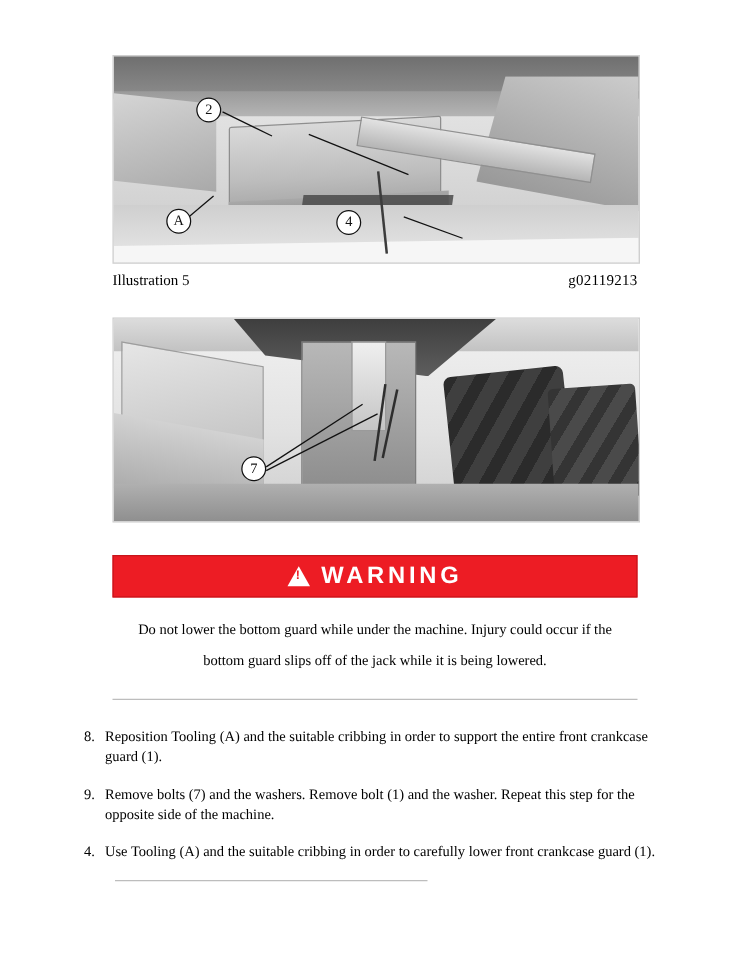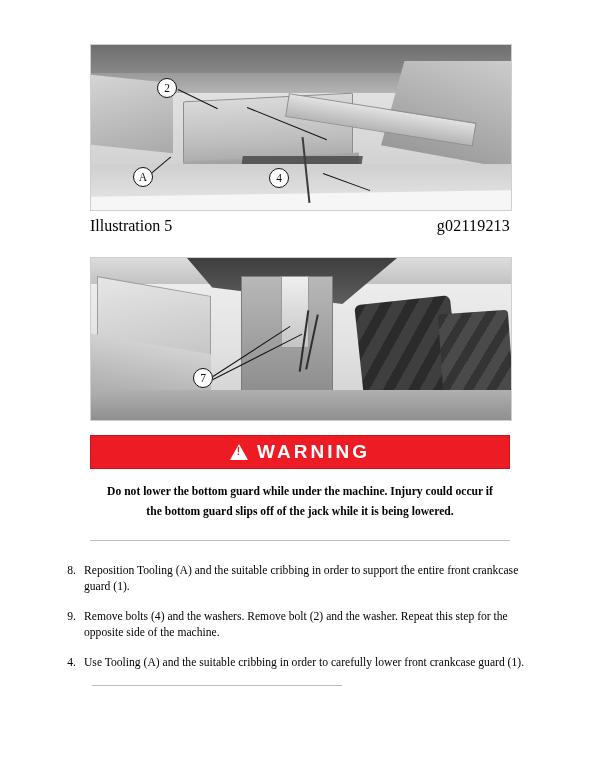--- a/index.html
+++ b/index.html
@@ -34,21 +34,21 @@
     border: 1px solid #cfcfcf;
     background: #f2f2f2;
     overflow: hidden;
   }
   .fig5 .figure-image { height: 165px; }
   .fig6 .figure-image { height: 162px; }
 
   .figure-caption {
     display: flex;
     justify-content: space-between;
-    font-size: 16px;
+    font-size: 12px;
     font-family: "Liberation Serif", serif;
     padding-top: 6px;
     color: #000;
   }
   .figure-caption .cap-right { letter-spacing: 0.2px; margin-left: 24px; }
 
   .spacer-12 { height: 14px; }
   .spacer-20 { height: 22px; }
 
   
@@ -216,21 +216,21 @@
   }
   .leader {
     position: absolute;
     background: #111;
     height: 1.2px;
     transform-origin: left center;
   }
 
   
   .warning-wrap {
-    margin: 0 0 0 32px;
+    margin: 12px 0 0 32px;
     width: 420px;
   }
   .warning-bar {
     background: #ed1c24;
     border: 1px solid #c8151b;
     height: 32px;
     display: flex;
     align-items: center;
     justify-content: center;
     gap: 9px;
@@ -257,23 +257,23 @@
     color: #ffffff;
     font-family: "Liberation Sans", sans-serif;
     font-weight: bold;
     font-size: 19px;
     letter-spacing: 3px;
   }
   .warning-text {
     margin-top: 13px;
     text-align: center;
     font-family: "Liberation Serif", serif;
-    font-weight: bold;
+    font-weight: normal;
     font-size: 11.6px;
-    line-height: 20px;
+    line-height: 25px;
     padding: 0 8px;
   }
   .rule {
     border: none;
     border-top: 1px solid #bdbdbd;
     margin: 18px 0 0 0;
   }
   .rule-short {
     width: 250px;
     margin-left: 0;
@@ -374,21 +374,21 @@
     <hr class="rule">
   </div>
 
   <ol class="steps">
     <li class="step">
       <span class="step-num">8.</span>
       <span class="step-body">Reposition Tooling (A) and the suitable cribbing in order to support the entire front crankcase guard (1).</span>
     </li>
     <li class="step">
       <span class="step-num">9.</span>
-      <span class="step-body">Remove bolts (4) and the washers. Remove bolt (2) and the washer. Repeat this step for the opposite side of the machine.</span>
+      <span class="step-body">Remove bolts (7) and the washers. Remove bolt (1) and the washer. Repeat this step for the opposite side of the machine.</span>
     </li>
     <li class="step">
       <span class="step-num">4.</span>
       <span class="step-body">Use Tooling (A) and the suitable cribbing in order to carefully lower front crankcase guard (1).</span>
     </li>
   </ol>
 
   <div class="bottom-rule-wrap">
     <hr class="rule rule-short" style="margin-top:0;">
   </div>

